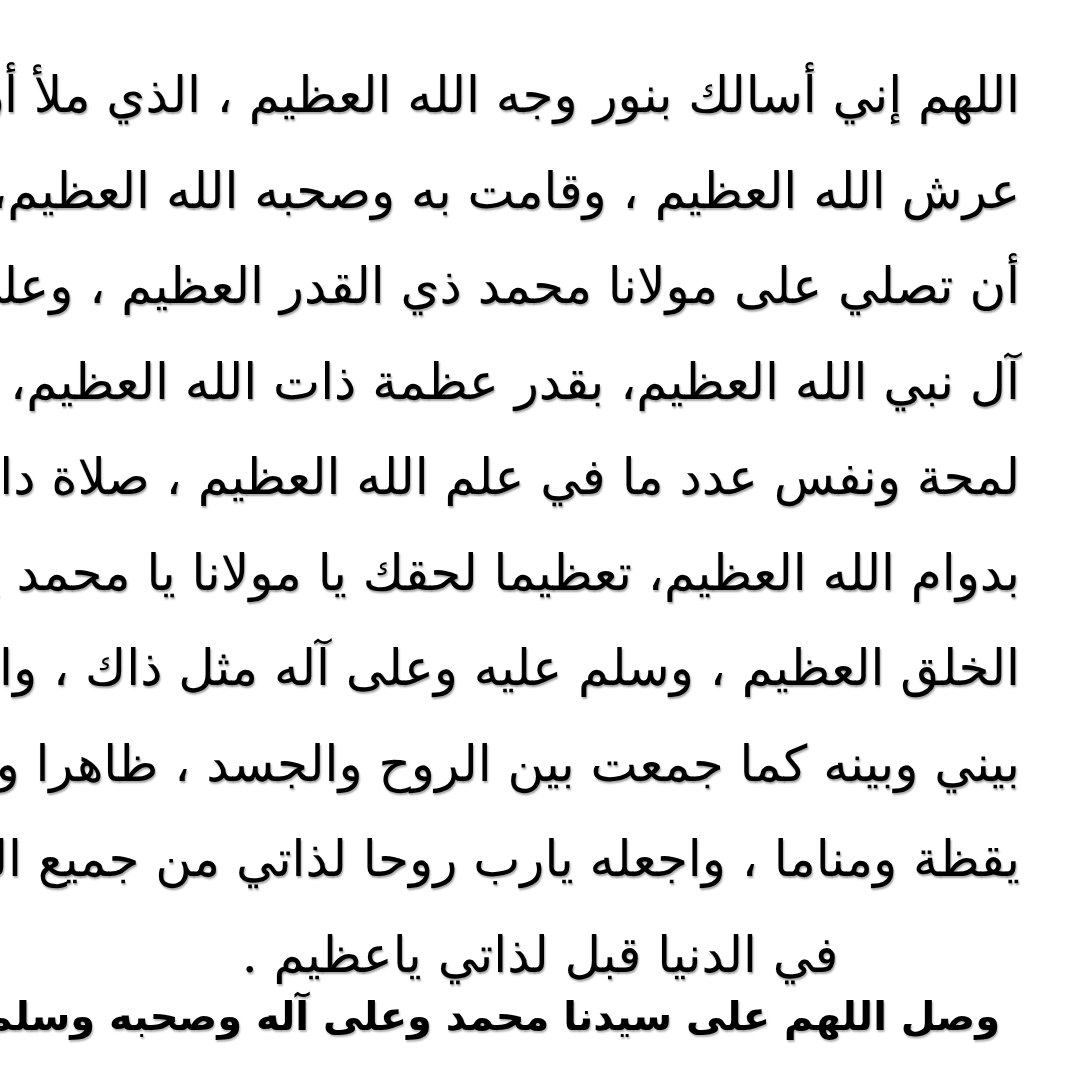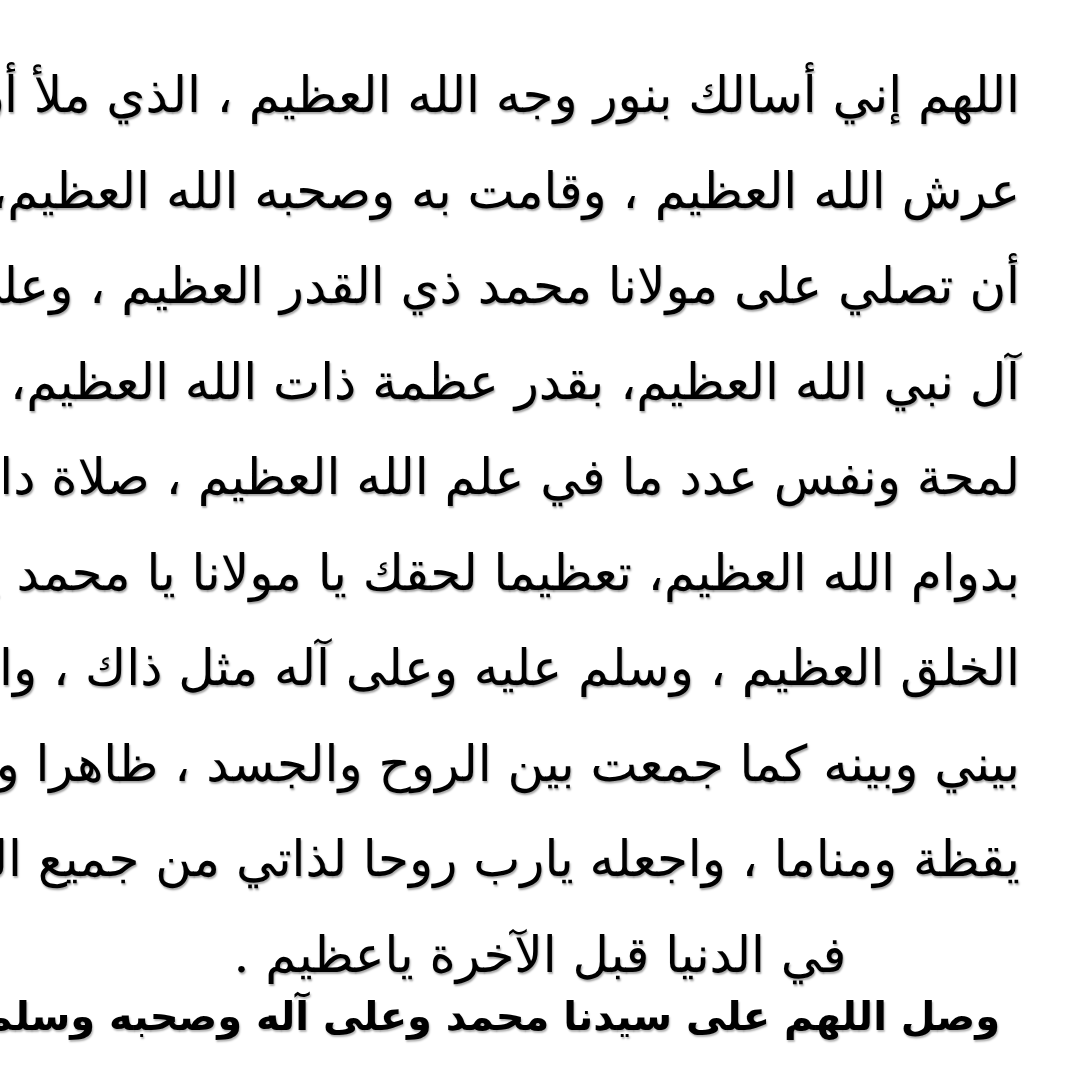--- a/index.html
+++ b/index.html
@@ -65,16 +65,16 @@
   <div class="body-text">
     <span class="line">اللهم إني أسالك بنور وجه الله العظيم ، الذي ملأ أركان</span>
     <span class="line">عرش الله العظيم ، وقامت به وصحبه الله العظيم،</span>
     <span class="line">أن تصلي على مولانا محمد ذي القدر العظيم ، وعلى</span>
     <span class="line">آل نبي الله العظيم، بقدر عظمة ذات الله العظيم، في كل</span>
     <span class="line">لمحة ونفس عدد ما في علم الله العظيم ، صلاة دائمة</span>
     <span class="line">بدوام الله العظيم، تعظيما لحقك يا مولانا يا محمد يا ذا</span>
     <span class="line">الخلق العظيم ، وسلم عليه وعلى آله مثل ذاك ، واجمع</span>
     <span class="line">بيني وبينه كما جمعت بين الروح والجسد ، ظاهرا وباطنا،</span>
     <span class="line">يقظة ومناما ، واجعله يارب روحا لذاتي من جميع الوجوه</span>
-    <span class="line center">في الدنيا قبل الآخرة ياعظيم .</span>
+    <span class="line center">في الدنيا قبل لذاتي ياعظيم .</span>
   </div>
   <div class="footer-line">وصل اللهم على سيدنا محمد وعلى آله وصحبه وسلم</div>
 </div>
 
 </body></html>

